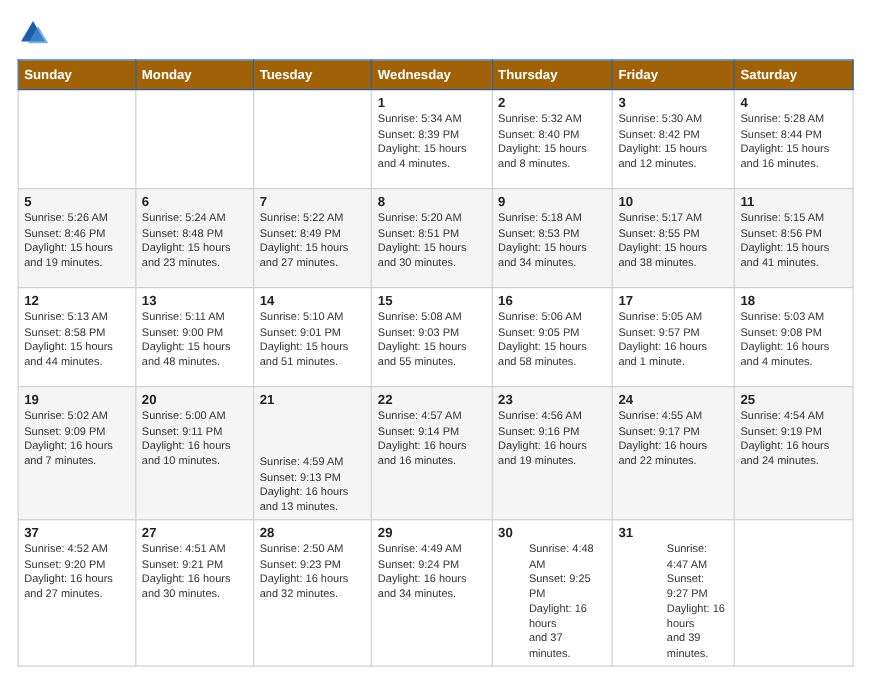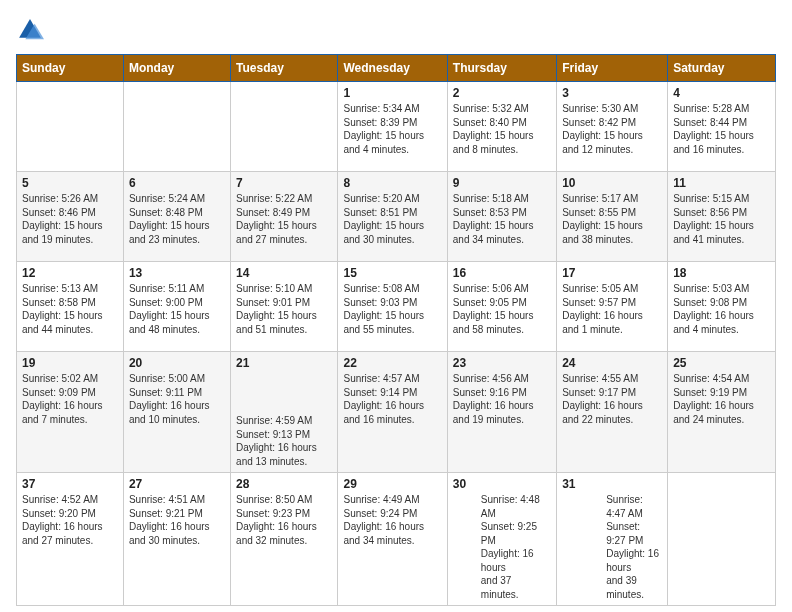--- a/index.html
+++ b/index.html
@@ -316,21 +316,21 @@
         </td>
         <td>
           <div class="day-number">27</div>
           <div class="day-info" style="white-space: pre-line;">Sunrise: 4:51 AM
 Sunset: 9:21 PM
 Daylight: 16 hours
 and 30 minutes.</div>
         </td>
         <td>
           <div class="day-number">28</div>
-          <div class="day-info" style="white-space: pre-line;">Sunrise: 8:50 AM
+          <div class="day-info" style="white-space: pre-line;">Sunrise: 2:50 AM
 Sunset: 9:23 PM
 Daylight: 16 hours
 and 32 minutes.</div>
         </td>
         <td>
           <div class="day-number">29</div>
           <div class="day-info" style="white-space: pre-line;">Sunrise: 4:49 AM
 Sunset: 9:24 PM
 Daylight: 16 hours
 and 34 minutes.</div>

